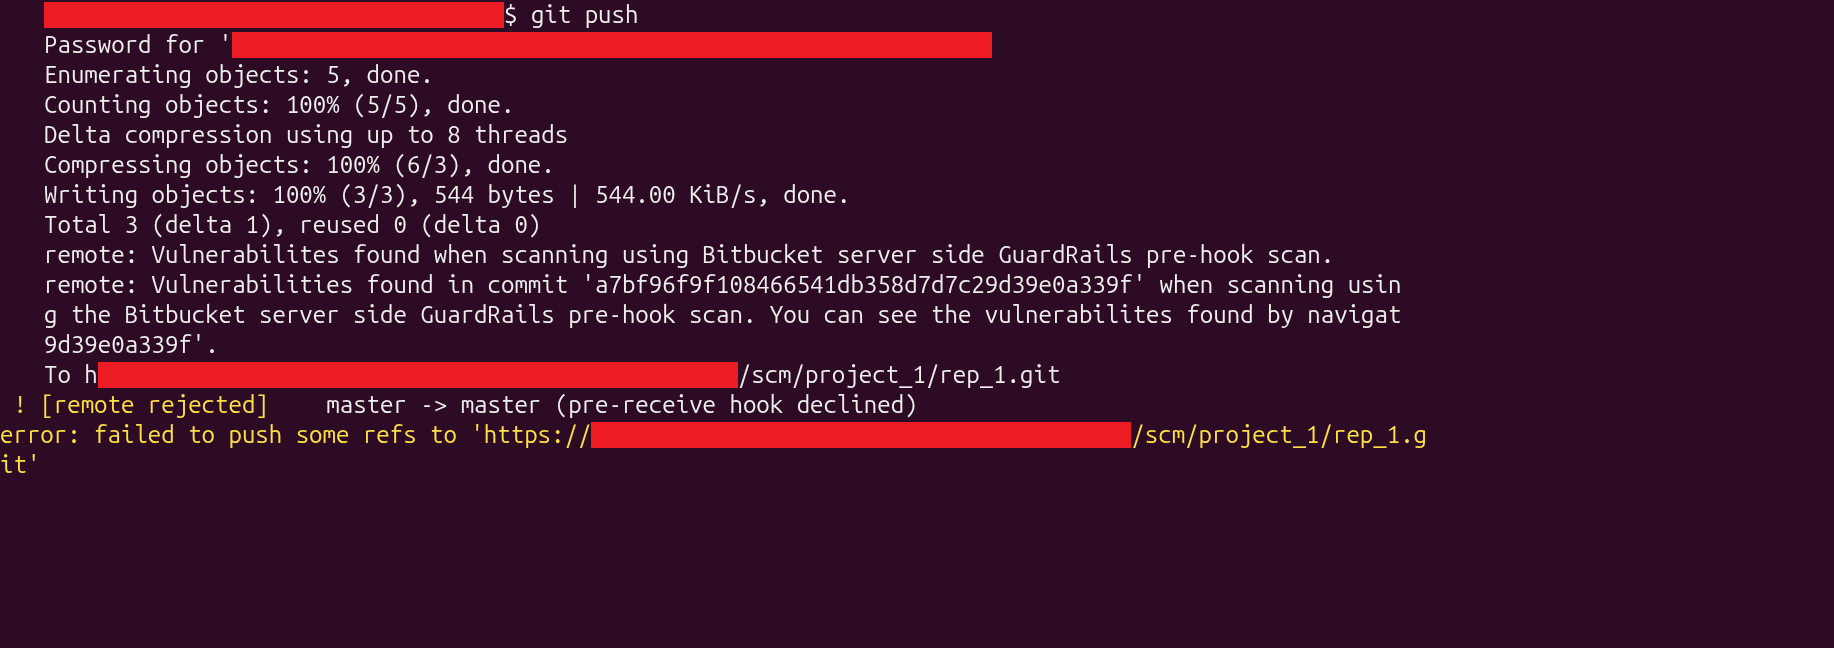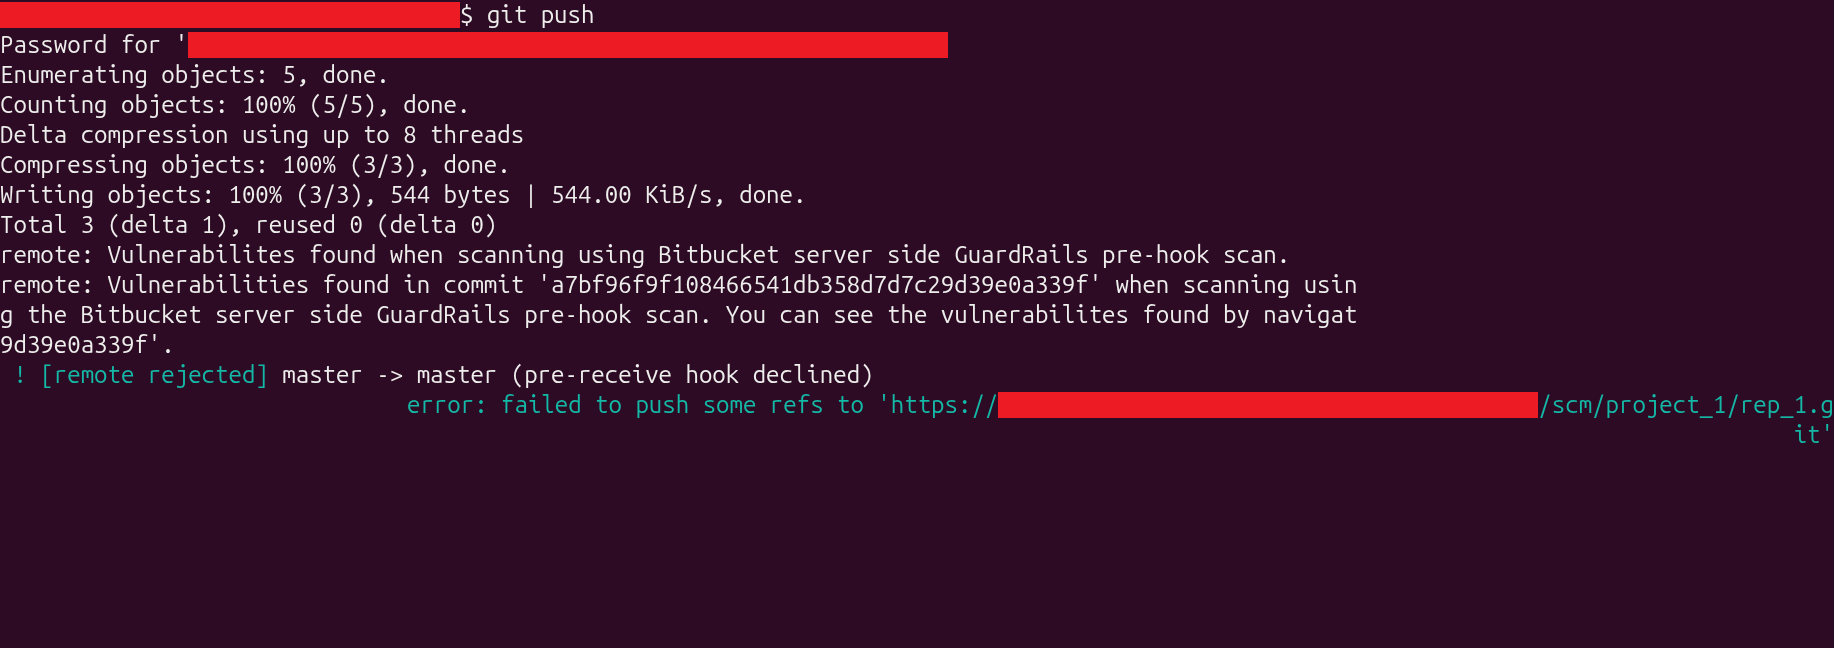--- a/index.html
+++ b/index.html
@@ -22,38 +22,39 @@
     }
     .redacted {
       background-color: #ed1c24;
       color: #ed1c24;
       display: inline-block;
       vertical-align: baseline;
       line-height: 1.1;
     }
     .whitish {
       color: #eeeeec;
+      padding-left: 44px;
     }
     .red-text {
-      color: #14b8a6;
-      text-align: right;
+      color: #fde047;
     }
   </style>
 </head>
 <body>
 
 <div class="terminal">
   <div class="line whitish"><span class="redacted" style="width:460px;">&nbsp;</span><span>$ </span><span>git push</span></div>
   <div class="line whitish"><span>Password for '</span><span class="redacted" style="width:760px;">&nbsp;</span></div>
   <div class="line whitish">Enumerating objects: 5, done.</div>
   <div class="line whitish">Counting objects: 100% (5/5), done.</div>
   <div class="line whitish">Delta compression using up to 8 threads</div>
-  <div class="line whitish">Compressing objects: 100% (3/3), done.</div>
+  <div class="line whitish">Compressing objects: 100% (6/3), done.</div>
   <div class="line whitish">Writing objects: 100% (3/3), 544 bytes | 544.00 KiB/s, done.</div>
   <div class="line whitish">Total 3 (delta 1), reused 0 (delta 0)</div>
   <div class="line whitish">remote: Vulnerabilites found when scanning using Bitbucket server side GuardRails pre-hook scan.</div>
   <div class="line whitish">remote: Vulnerabilities found in commit 'a7bf96f9f108466541db358d7d7c29d39e0a339f' when scanning usin</div>
   <div class="line whitish">g the Bitbucket server side GuardRails pre-hook scan. You can see the vulnerabilites found by navigat</div>
   <div class="line whitish">9d39e0a339f'.</div>
+  <div class="line whitish"><span>To h</span><span class="redacted" style="width:640px;">&nbsp;</span><span>/scm/project_1/rep_1.git</span></div>
   <div class="line"><span class="red-text"> ! [remote rejected] </span><span class="whitish">master -&gt; master (pre-receive hook declined)</span></div>
   <div class="line red-text"><span>error: failed to push some refs to 'https://</span><span class="redacted" style="width:540px;">&nbsp;</span><span>/scm/project_1/rep_1.g</span></div>
   <div class="line red-text">it'</div>
 </div>
 
 </body></html>

